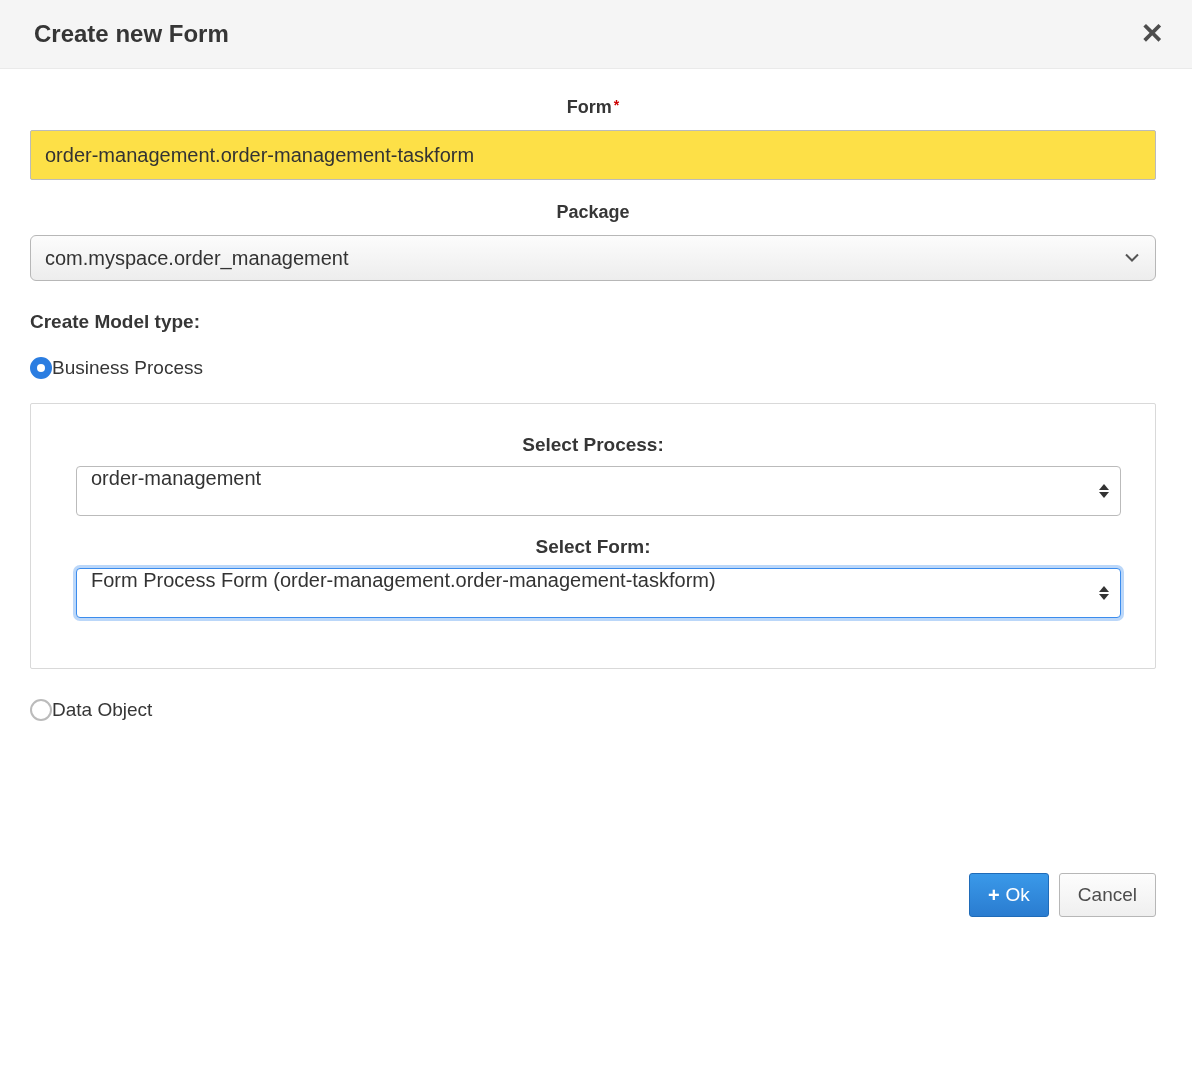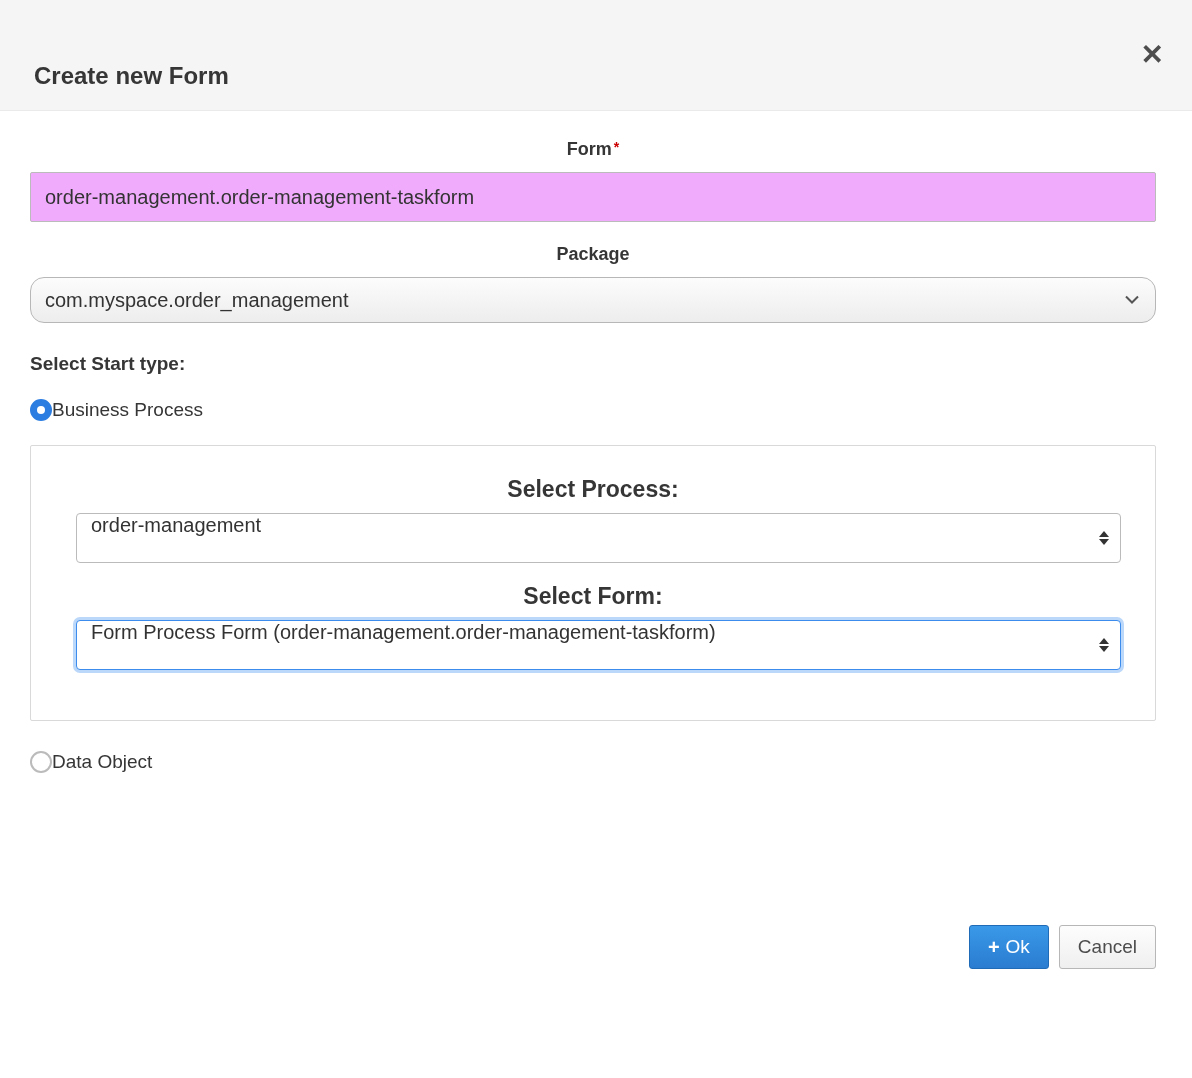--- a/index.html
+++ b/index.html
@@ -18,21 +18,20 @@
     align-items: center;
     justify-content: space-between;
     background: #f5f5f5;
     padding: 20px 28px 20px 34px;
     border-bottom: 1px solid #eaeaea;
   }
   .modal-title {
     font-size: 24px;
     font-weight: 700;
     color: #363636;
-    margin-top: 42px;
   }
   .close-x {
     font-size: 28px;
     font-weight: 700;
     color: #4d4d4d;
     cursor: pointer;
     line-height: 1;
   }
   .modal-body {
     padding: 28px 36px 10px 30px;
@@ -55,28 +54,28 @@
     margin-left: 2px;
   }
   .text-input {
     width: 100%;
     height: 50px;
     border: 1px solid #bbb;
     border-radius: 2px;
     font-size: 20px;
     padding: 0 14px;
     color: #333;
-    background: #f0abfc;
+    background: #fde047;
   }
   .select-like {
     position: relative;
     width: 100%;
     height: 46px;
     border: 1px solid #b7b7b7;
-    border-radius: 14px;
+    border-radius: 6px;
     background: linear-gradient(#fcfcfc, #ededed);
     display: flex;
     align-items: center;
     padding: 0 52px 0 14px;
     font-size: 20px;
     color: #333;
     cursor: pointer;
   }
   .select-like .chevron {
     position: absolute;
@@ -126,21 +125,21 @@
     color: #363636;
   }
 
   .panel {
     border: 1px solid #d9d9d9;
     border-radius: 2px;
     padding: 30px 34px 34px 34px;
     margin-bottom: 30px;
   }
   .panel .form-label {
-    font-size: 23px;
+    font-size: 19px;
     margin-bottom: 10px;
   }
   .native-select-wrap {
     position: relative;
     width: 100%;
     padding-left: 11px;
   }
   .native-select {
     width: 100%;
     height: 50px;
@@ -236,21 +235,21 @@
       <div class="select-like">
         <span>com.myspace.order_management</span>
         <span class="chevron">
           <svg width="14" height="9" viewBox="0 0 14 9">
               <path d="M1 1 L7 7 L13 1" fill="none" stroke="#555" stroke-width="2"></path>
             </svg>
         </span>
       </div>
     </div>
 
-    <div class="section-label">Select Start type:</div>
+    <div class="section-label">Create Model type:</div>
 
     <div class="radio-row">
       <span class="radio checked"></span>
       <span class="radio-label">Business Process</span>
     </div>
 
     <div class="panel">
 
       <div class="form-group">
         <label class="form-label">Select Process:</label>

